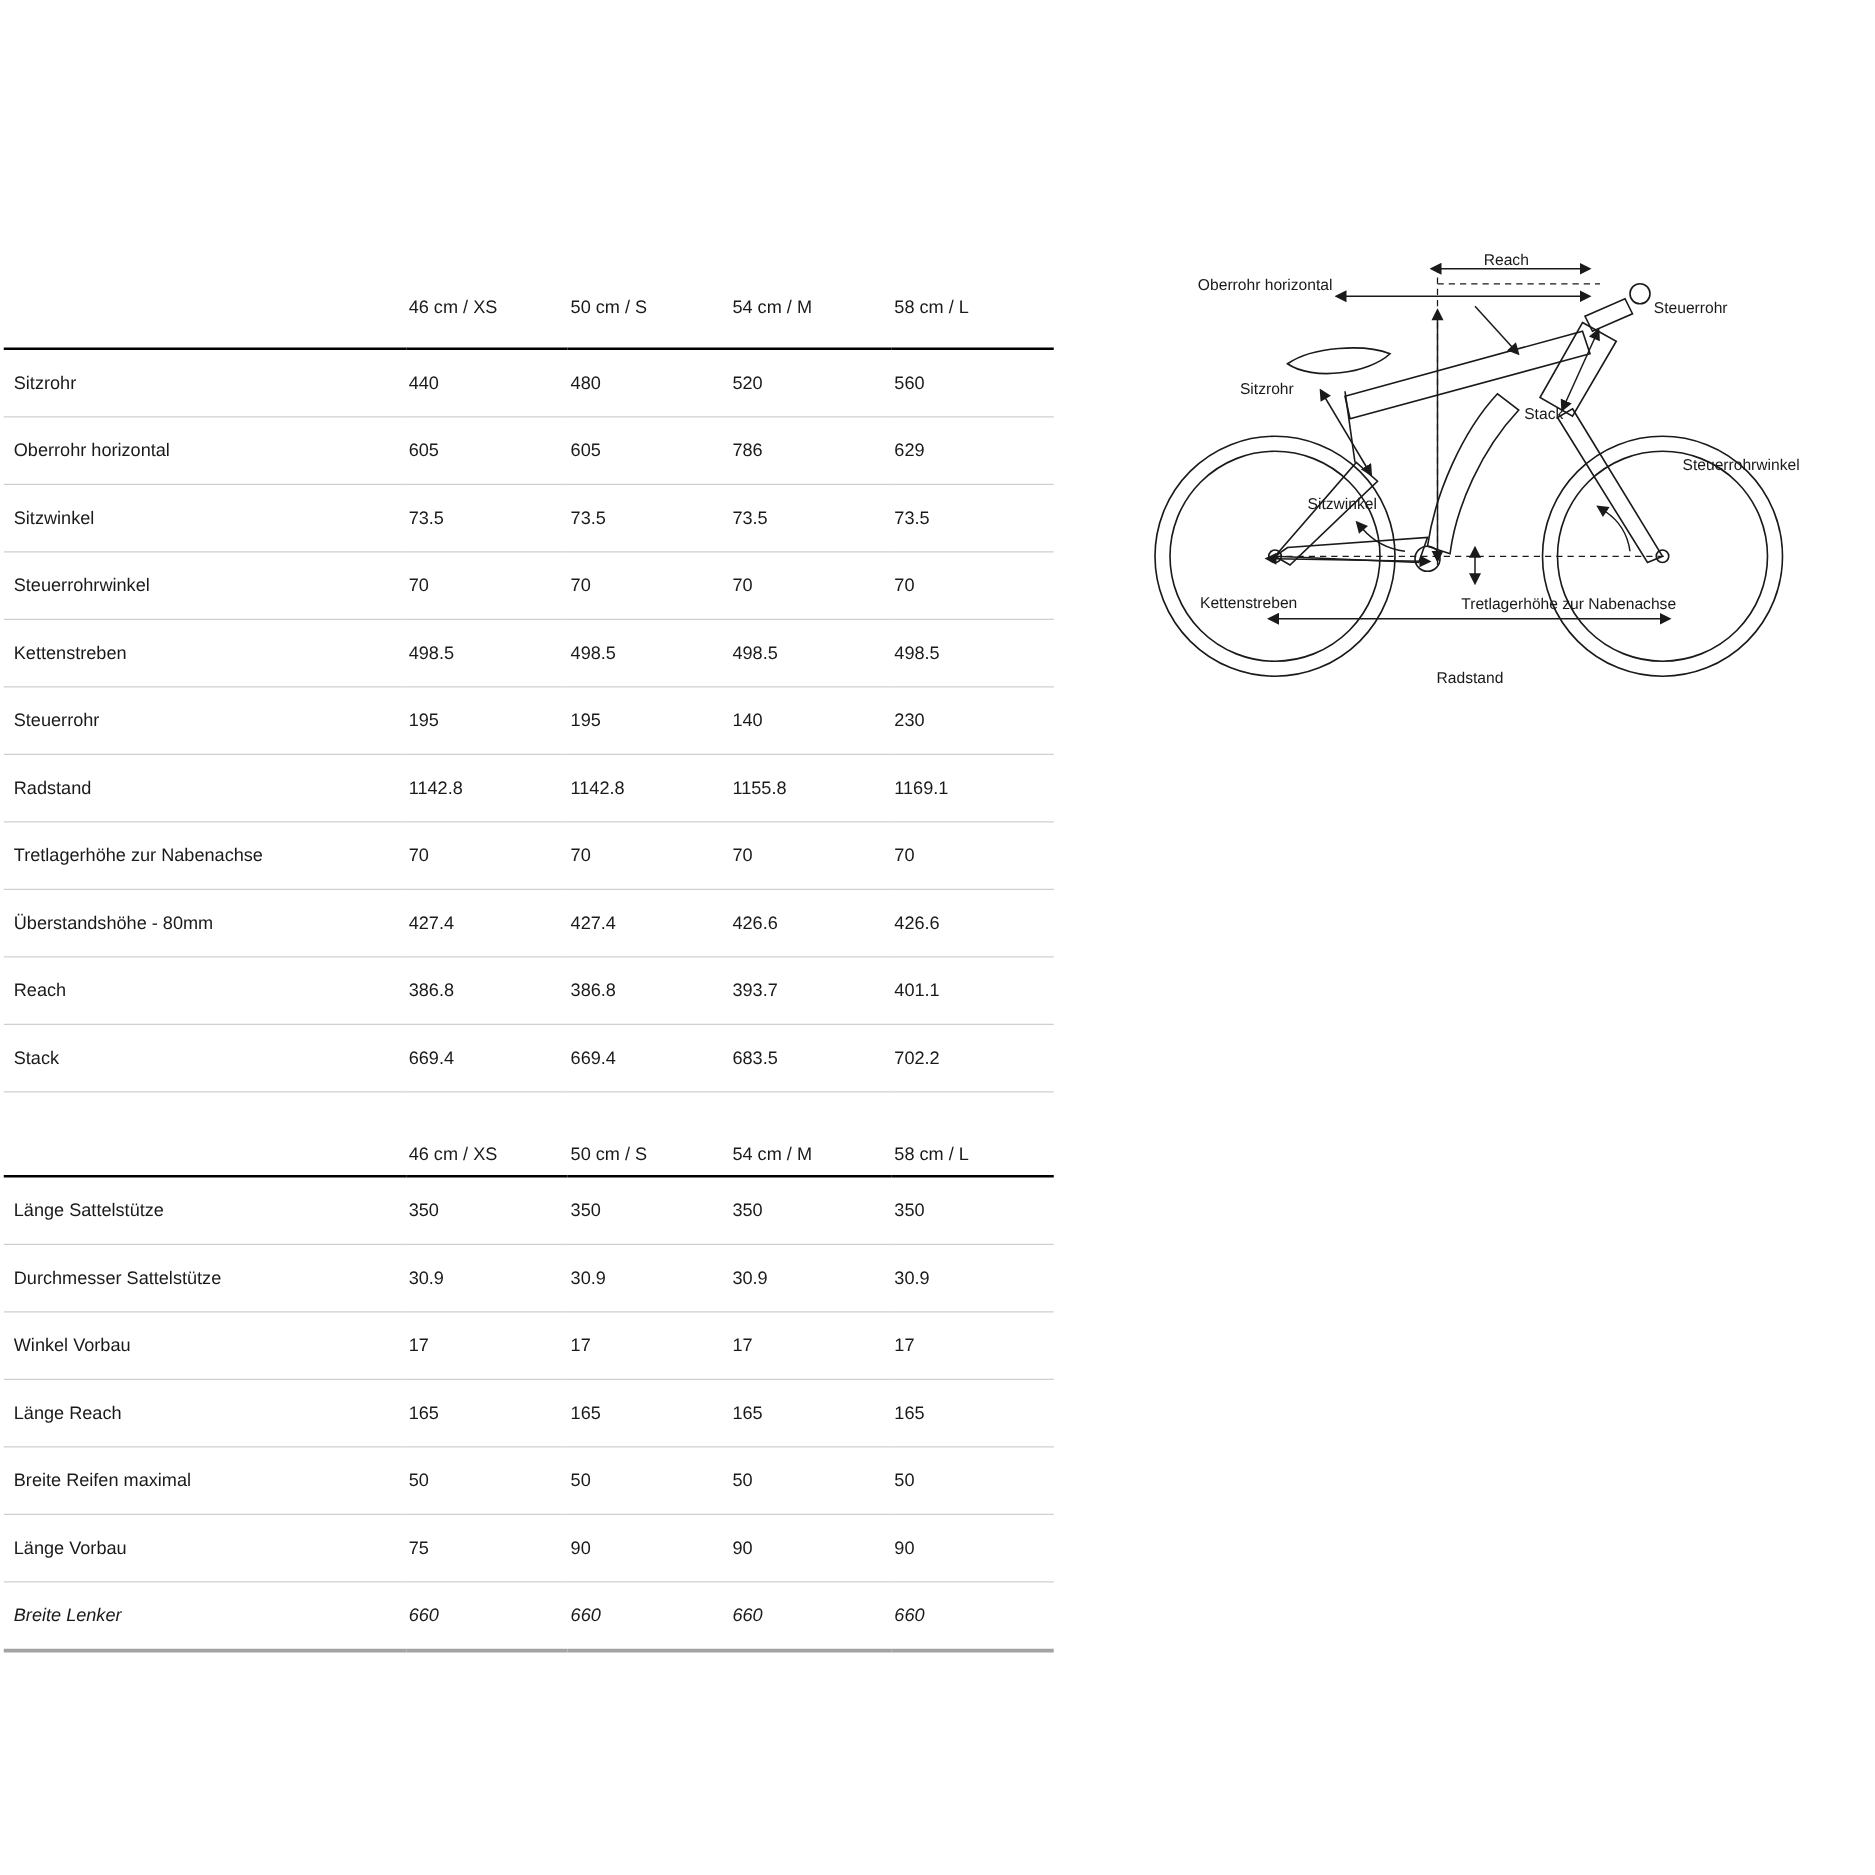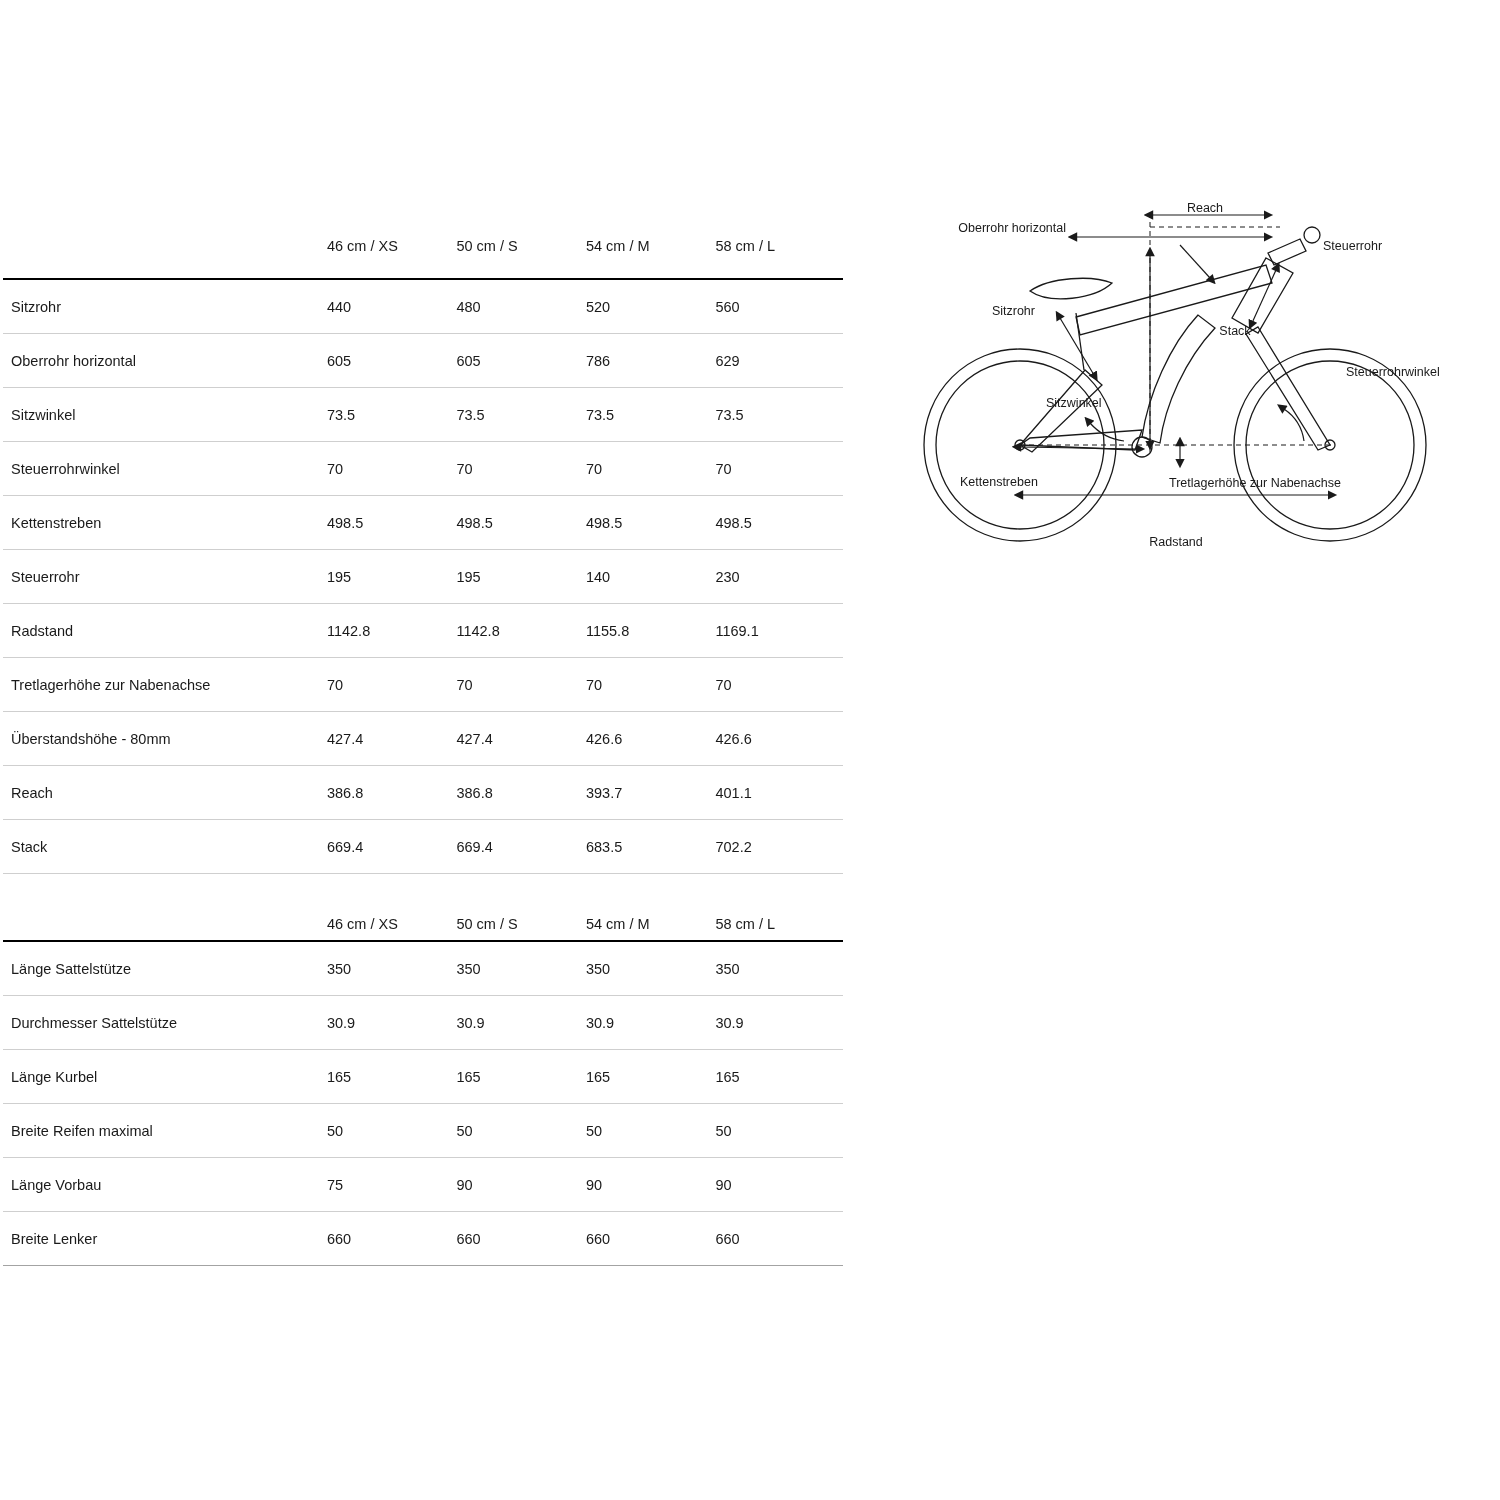--- a/index.html
+++ b/index.html
@@ -45,21 +45,22 @@
     padding-bottom: 8px;
   }
   .geo-table .hdr-row {
     border-bottom: 2px solid #000000;
   }
   .geo-table .data-row td {
     height: 53px;
     border-bottom: 1px solid #cfcfcf;
   }
   .geo-table .data-row:last-child td {
-    border-bottom: 1px solid #a3a3a3;
+    border-bottom: 3px solid #a3a3a3;
+    font-style: italic;
   }
   .lbl {
     font-weight: bold;
     font-size: 14.5px;
     width: 320px;
     padding-left: 8px !important;
   }
   .val {
     width: 130px;
     font-size: 14.5px;
@@ -199,21 +200,28 @@
         <td class="val">350</td>
       </tr>
       <tr class="data-row">
         <td class="lbl">Durchmesser Sattelstütze</td>
         <td class="val">30.9</td>
         <td class="val">30.9</td>
         <td class="val">30.9</td>
         <td class="val">30.9</td>
       </tr>
       <tr class="data-row">
-        <td class="lbl">Länge Kurbel</td>
+        <td class="lbl">Winkel Vorbau</td>
+        <td class="val">17</td>
+        <td class="val">17</td>
+        <td class="val">17</td>
+        <td class="val">17</td>
+      </tr>
+      <tr class="data-row">
+        <td class="lbl">Länge Reach</td>
         <td class="val">165</td>
         <td class="val">165</td>
         <td class="val">165</td>
         <td class="val">165</td>
       </tr>
       <tr class="data-row">
         <td class="lbl">Breite Reifen maximal</td>
         <td class="val">50</td>
         <td class="val">50</td>
         <td class="val">50</td>

